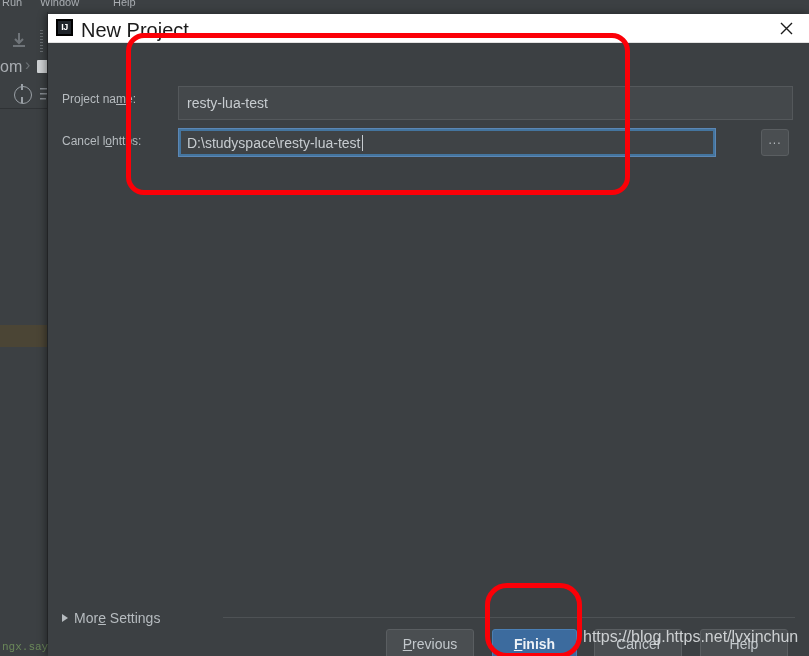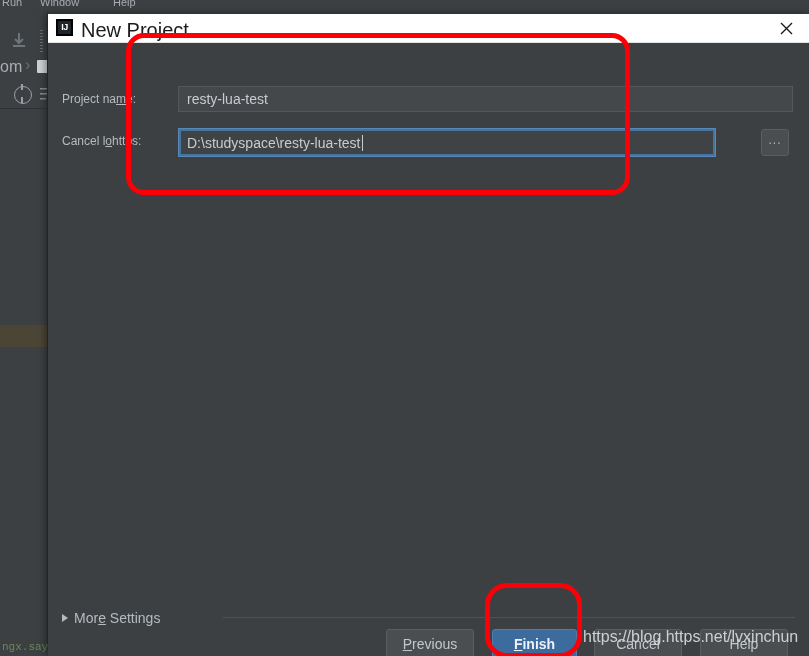--- a/index.html
+++ b/index.html
@@ -403,21 +403,21 @@
         <svg width="13" height="13" viewBox="0 0 13 13">
           <path d="M1 1 L12 12 M12 1 L1 12" stroke="#1b1b1b" stroke-width="1.4" fill="none"></path>
         </svg>
       </div>
     </div>
 
     <div class="dialog-body">
 
       <div class="form-label" style="left:14px; top:49px;"><span>Project na</span><u>m</u><span>e:</span></div>
 
-      <div class="text-field" style="left:130px; top:43px; width:615px; height:26px;">
+      <div class="text-field" style="left:130px; top:43px; width:615px; height:34px;">
         <span>resty-lua-test</span>
       </div>
 
       <div class="form-label" style="left:14px; top:91px;"><span>Cancel l</span><u>o</u><span>https:</span></div>
 
       <div class="text-field focused" style="left:130px; top:85px; width:538px; height:29px;">
         <span>D:\studyspace\resty-lua-test</span>
           <span class="field-caret"></span>
       </div>
 

